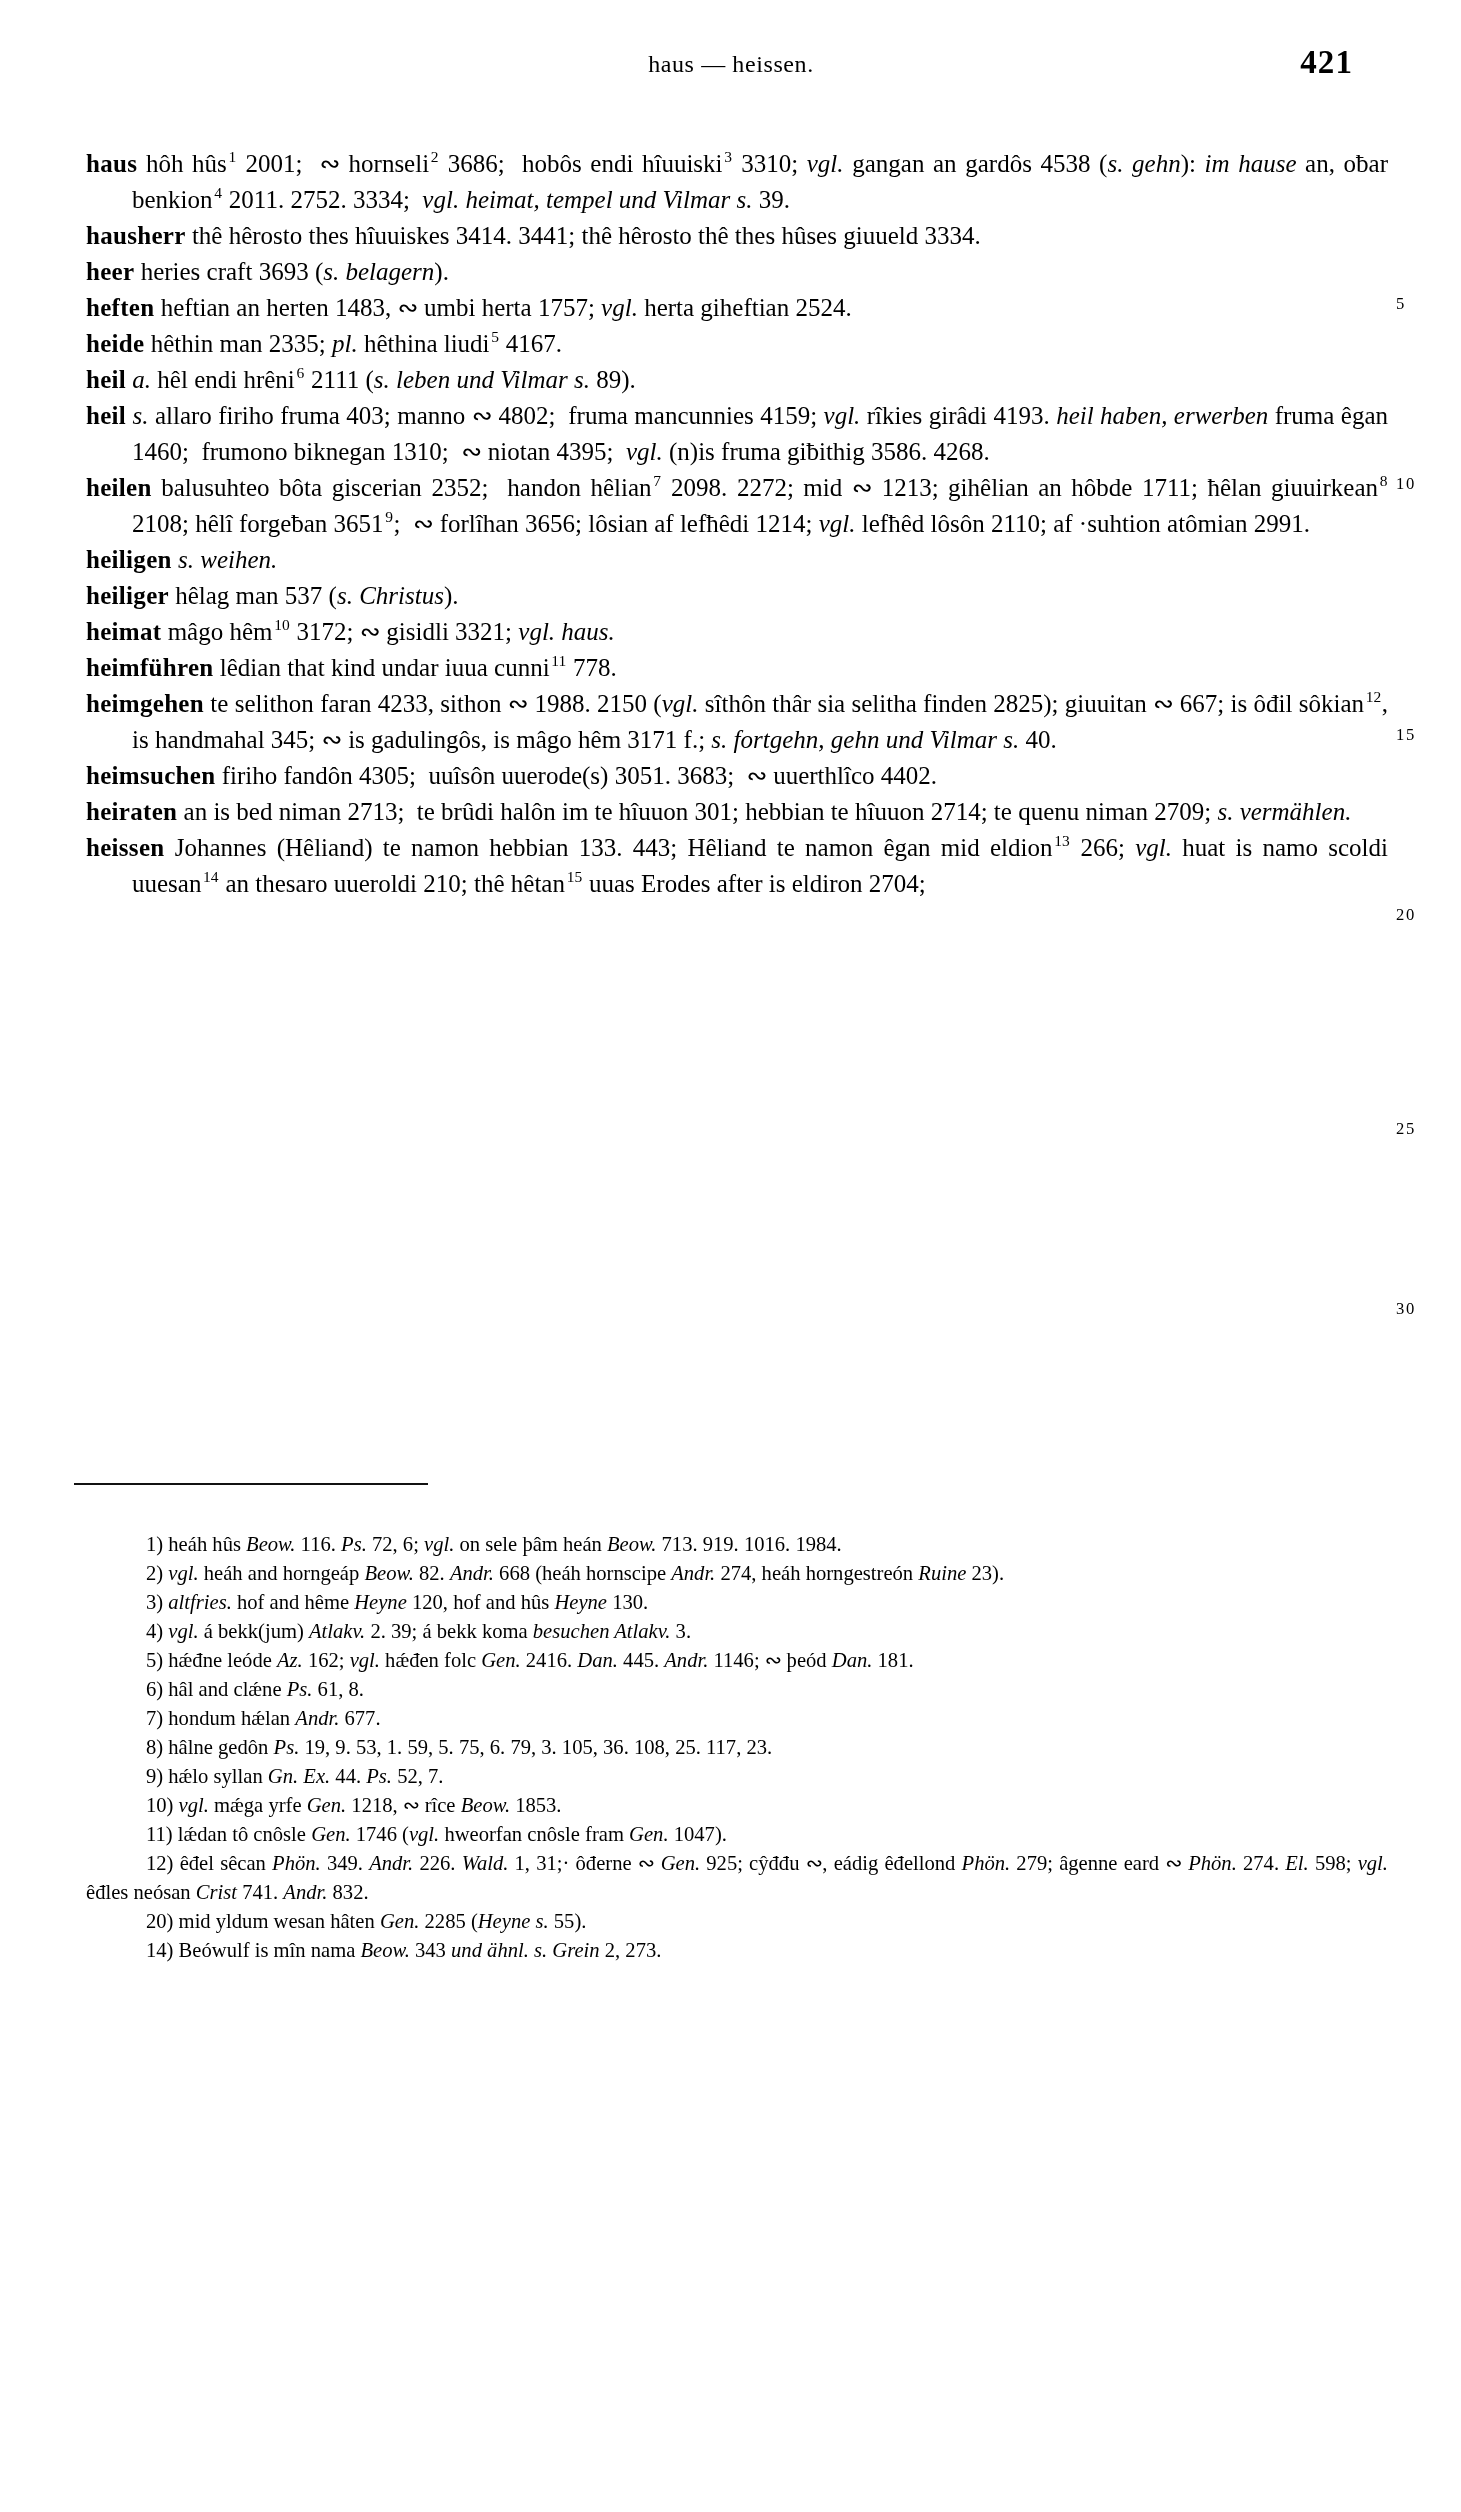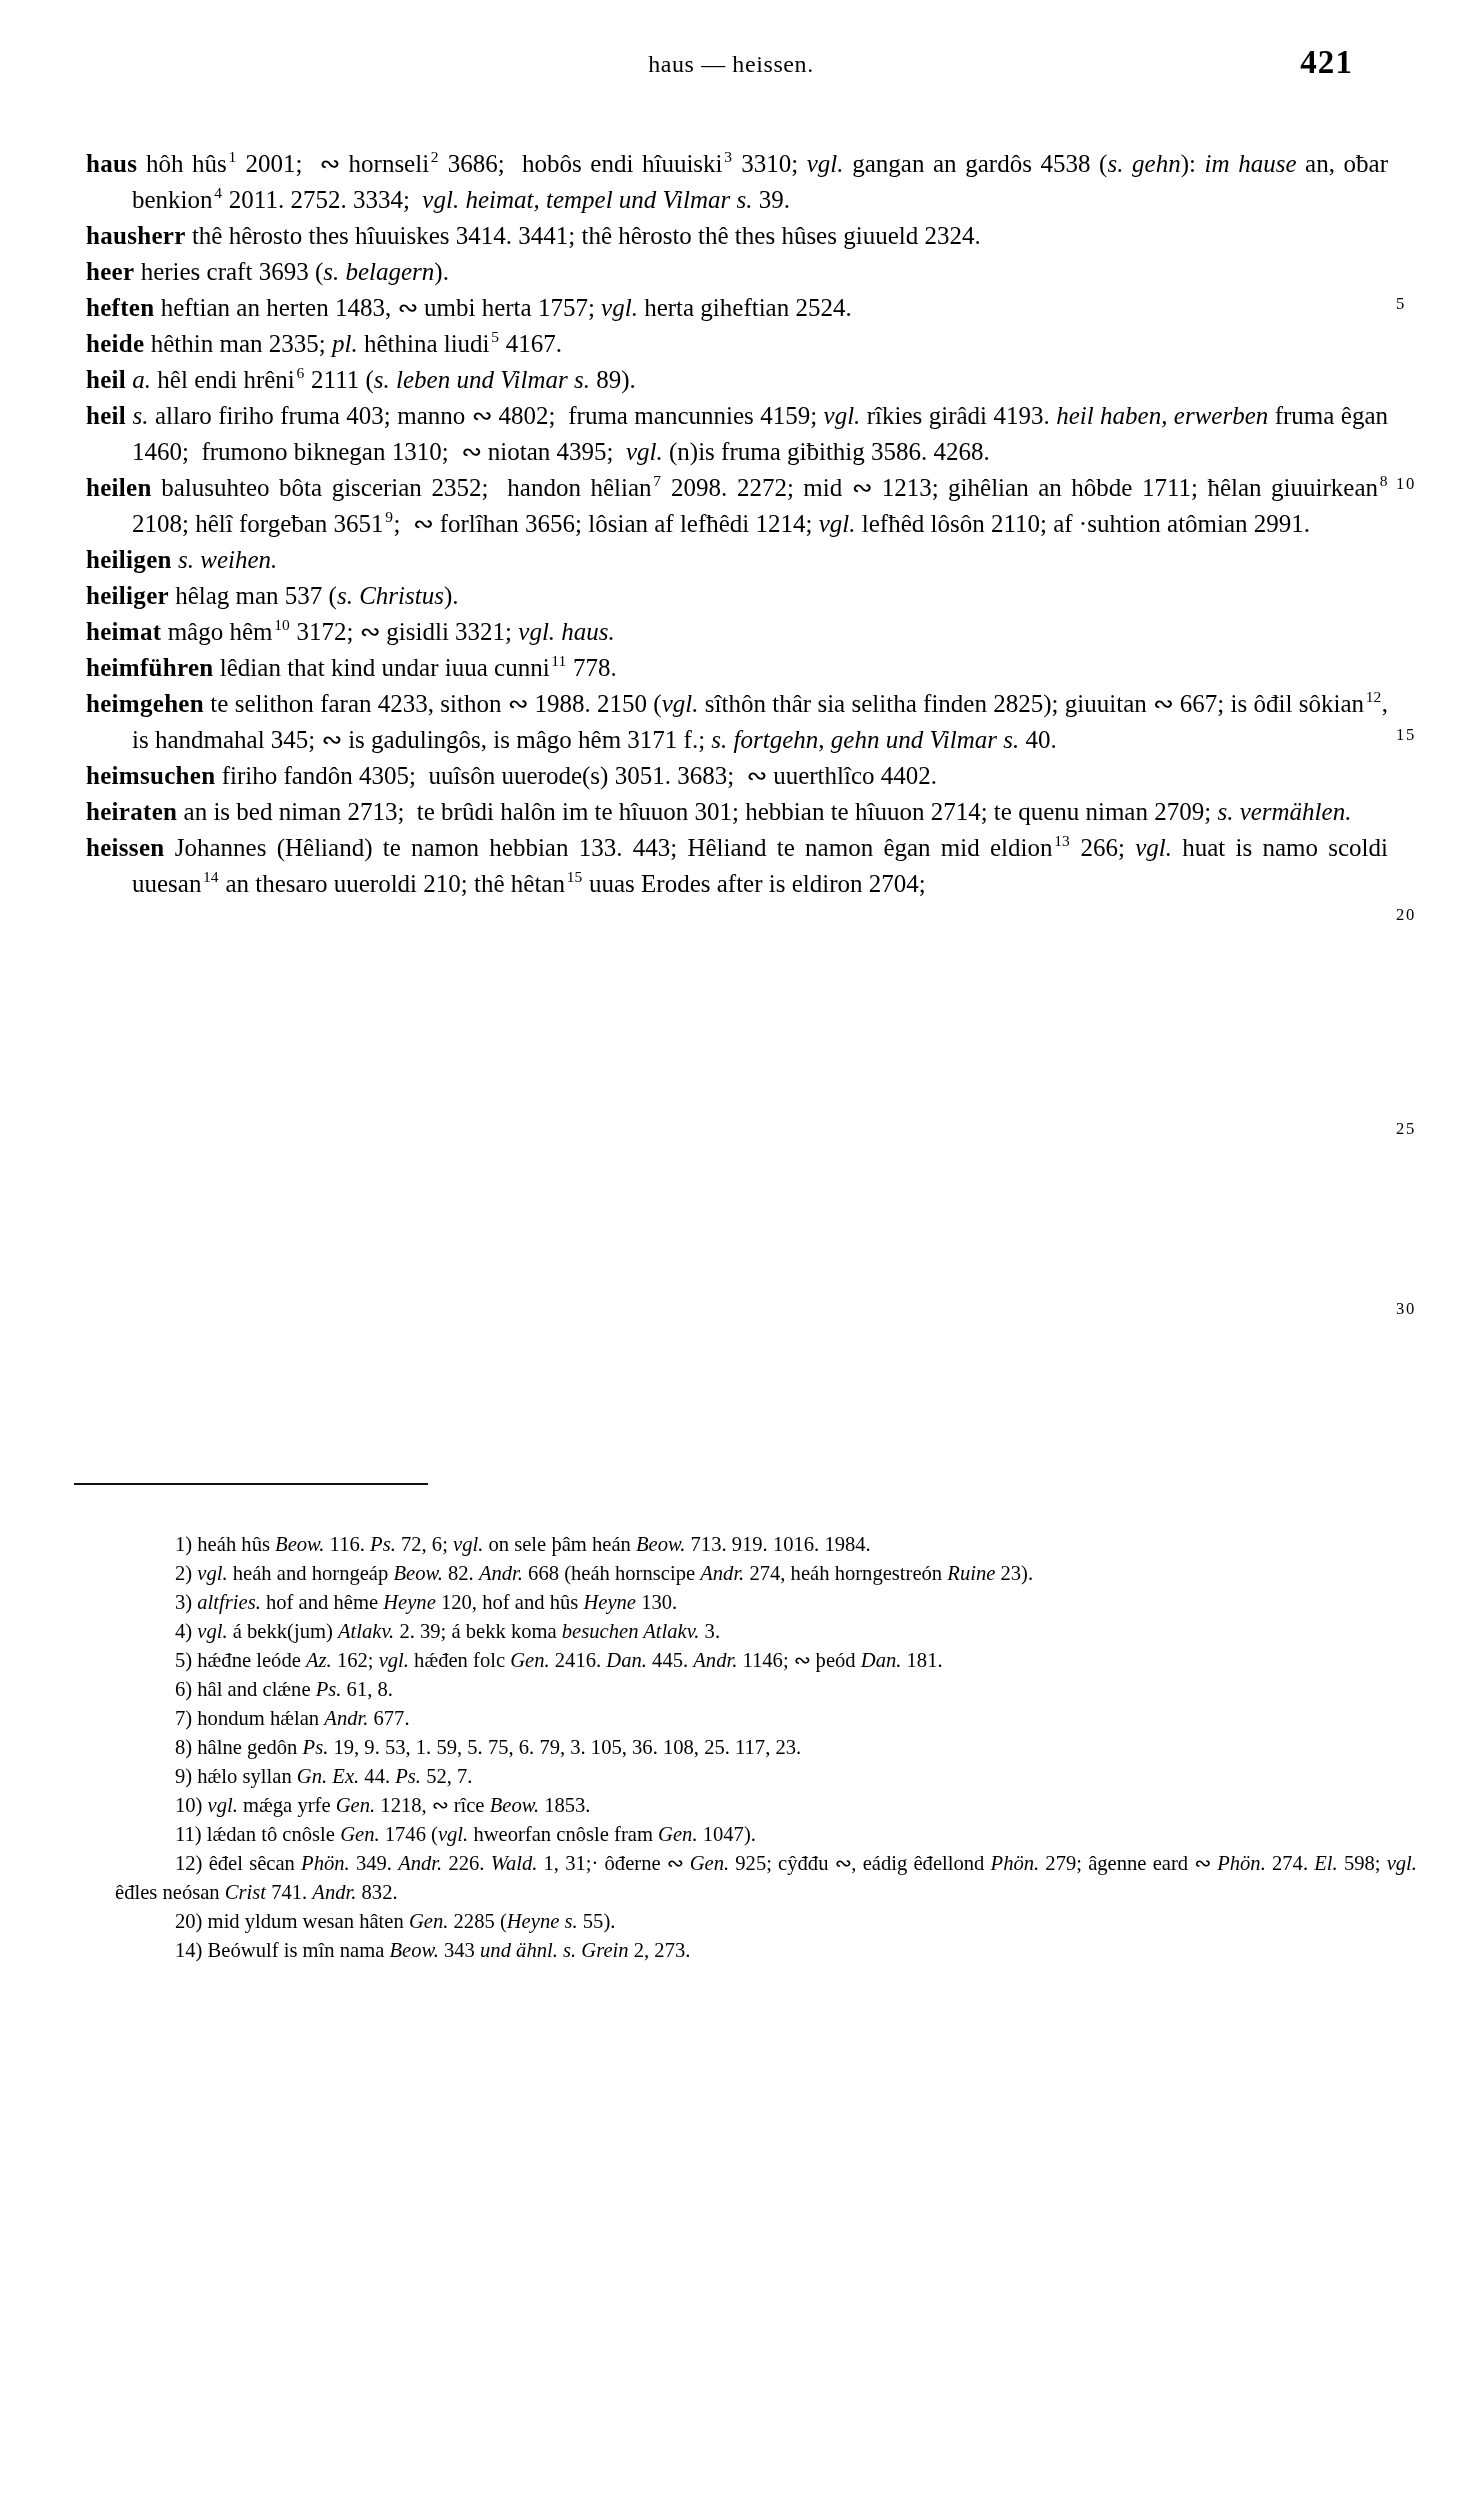--- a/index.html
+++ b/index.html
@@ -112,21 +112,20 @@
   }
 
   
   .footnotes {
     position: absolute;
     left: 86px;
     top: 1530px;
     width: 1302px;
     font-size: 20.6px;
     line-height: 29px;
-    margin-left: 29px;
   }
   .fn {
     text-align: justify;
     text-justify: inter-word;
     text-indent: 60px;
     margin: 0;
     padding: 0;
     hyphens: none;
   }
   .fn .num { letter-spacing: 0px; }
@@ -138,21 +137,21 @@
 
   <div class="runhead">
     <div class="runhead-title">haus — heissen.</div>
     <div class="runhead-pageno">421</div>
   </div>
 
   <div class="body">
 
     <div class="entry"><span class="lemma">haus</span> <span>hôh hûs<span class="sup">1</span> 2001;&nbsp; <span class="tilde">∾</span> hornseli<span class="sup">2</span> 3686;&nbsp; hobôs endi hîuuiski<span class="sup">3</span> 3310; <span class="it">vgl.</span> gangan an gardôs 4538 (<span class="it">s. gehn</span>): <span class="it">im hause</span> an, oƀar benkion<span class="sup">4</span> 2011. 2752. 3334;&nbsp; <span class="it">vgl. heimat, tempel und Vilmar s.</span> 39.</span></div>
 
-    <div class="entry"><span class="lemma">hausherr</span> <span>thê hêrosto thes hîuuiskes 3414. 3441; thê hêrosto thê thes hûses giuueld 2324.</span></div>
+    <div class="entry"><span class="lemma">hausherr</span> <span>thê hêrosto thes hîuuiskes 3414. 3441; thê hêrosto thê thes hûses giuueld 3334.</span></div>
 
     <div class="entry"><span class="lemma">heer</span> <span>heries craft 3693 (<span class="it">s. belagern</span>).</span></div>
 
     <div class="entry"><span class="lemma">heften</span> <span>heftian an herten 1483, <span class="tilde">∾</span> umbi herta 1757; <span class="it">vgl.</span> herta giheftian 2524.</span></div>
 
     <div class="entry"><span class="lemma">heide</span> <span>hêthin man 2335; <span class="it">pl.</span> hêthina liudi<span class="sup">5</span> 4167.</span></div>
 
     <div class="entry"><span class="lemma">heil</span> <span><span class="it">a.</span> hêl endi hrêni<span class="sup">6</span> 2111 (<span class="it">s. leben und Vilmar s.</span> 89).</span></div>
 
     <div class="entry"><span class="lemma">heil</span> <span><span class="it">s.</span> allaro firiho fruma 403; manno <span class="tilde">∾</span> 4802;&nbsp; fruma mancunnies 4159; <span class="it">vgl.</span> rîkies girâdi 4193. <span class="it">heil haben, erwerben</span> fruma êgan 1460;&nbsp; frumono biknegan 1310;&nbsp; <span class="tilde">∾</span> niotan 4395;&nbsp; <span class="it">vgl.</span> (n)is fruma giƀithig 3586. 4268.</span></div>

